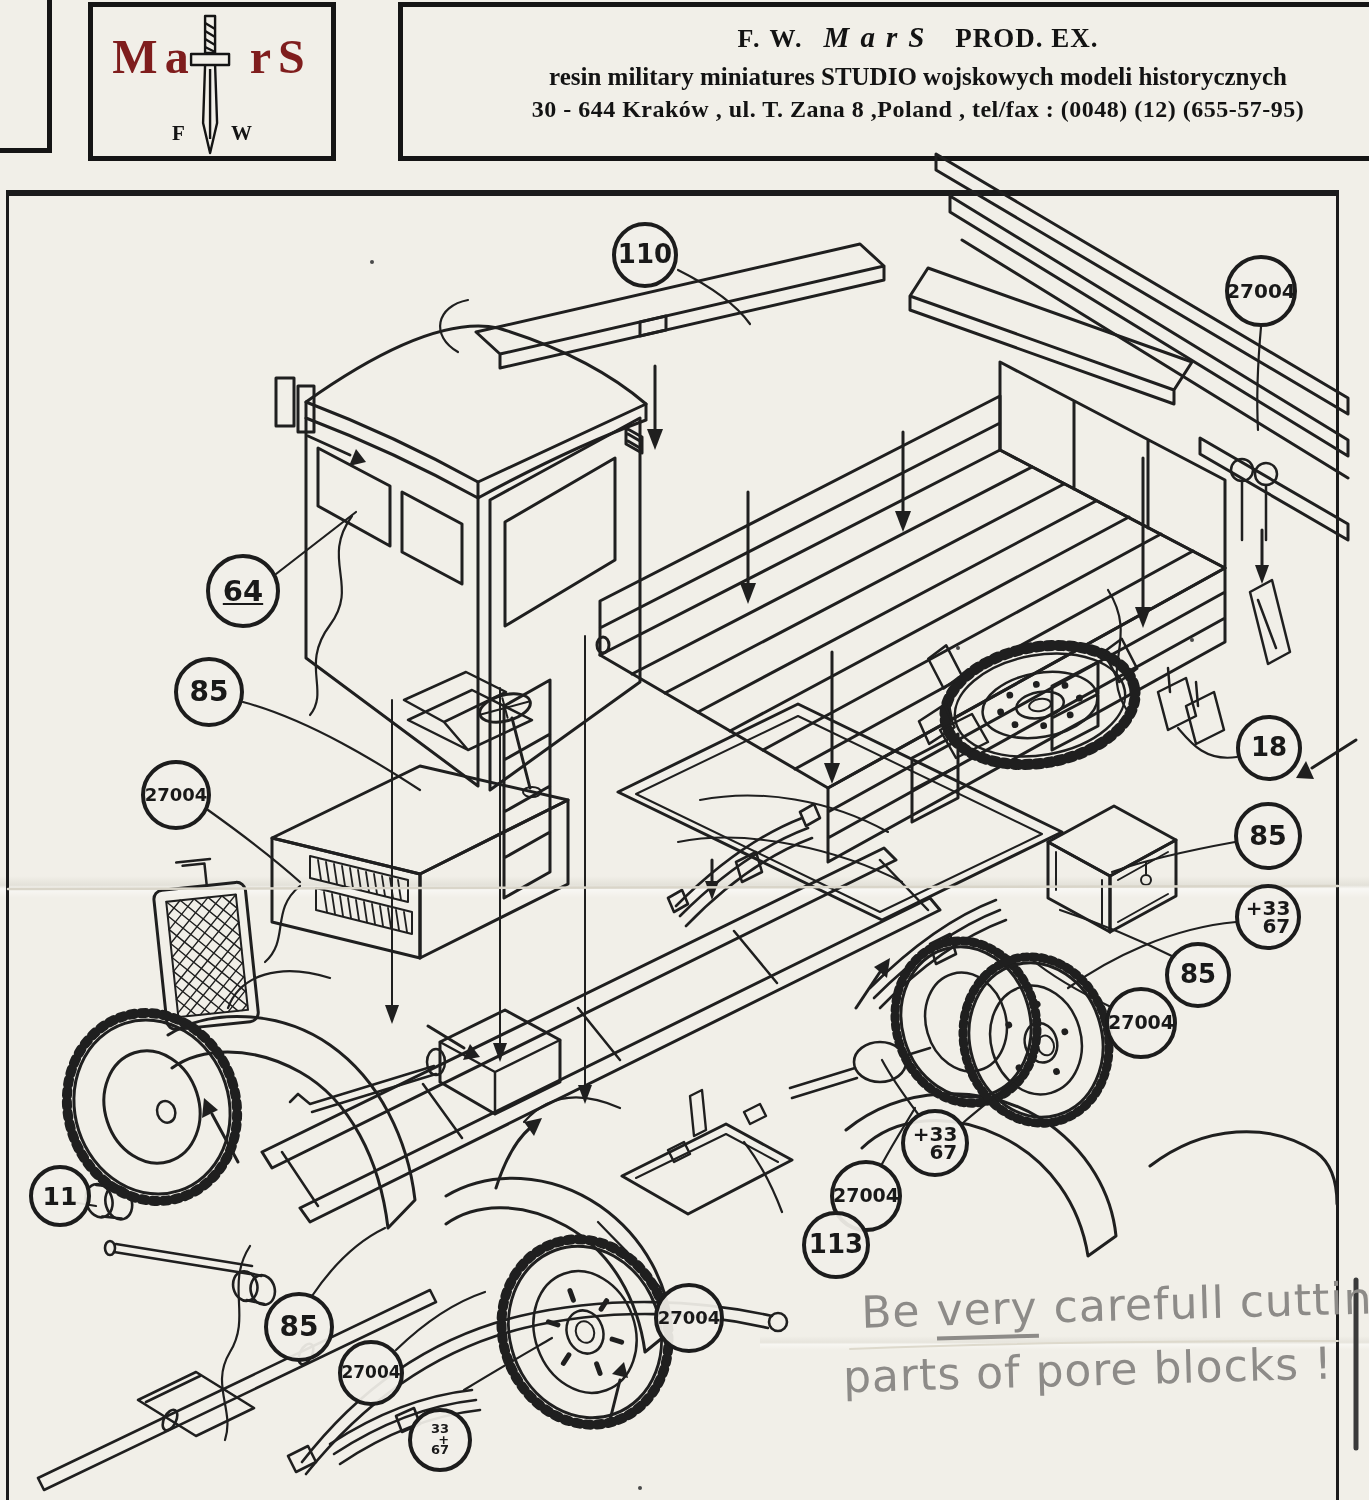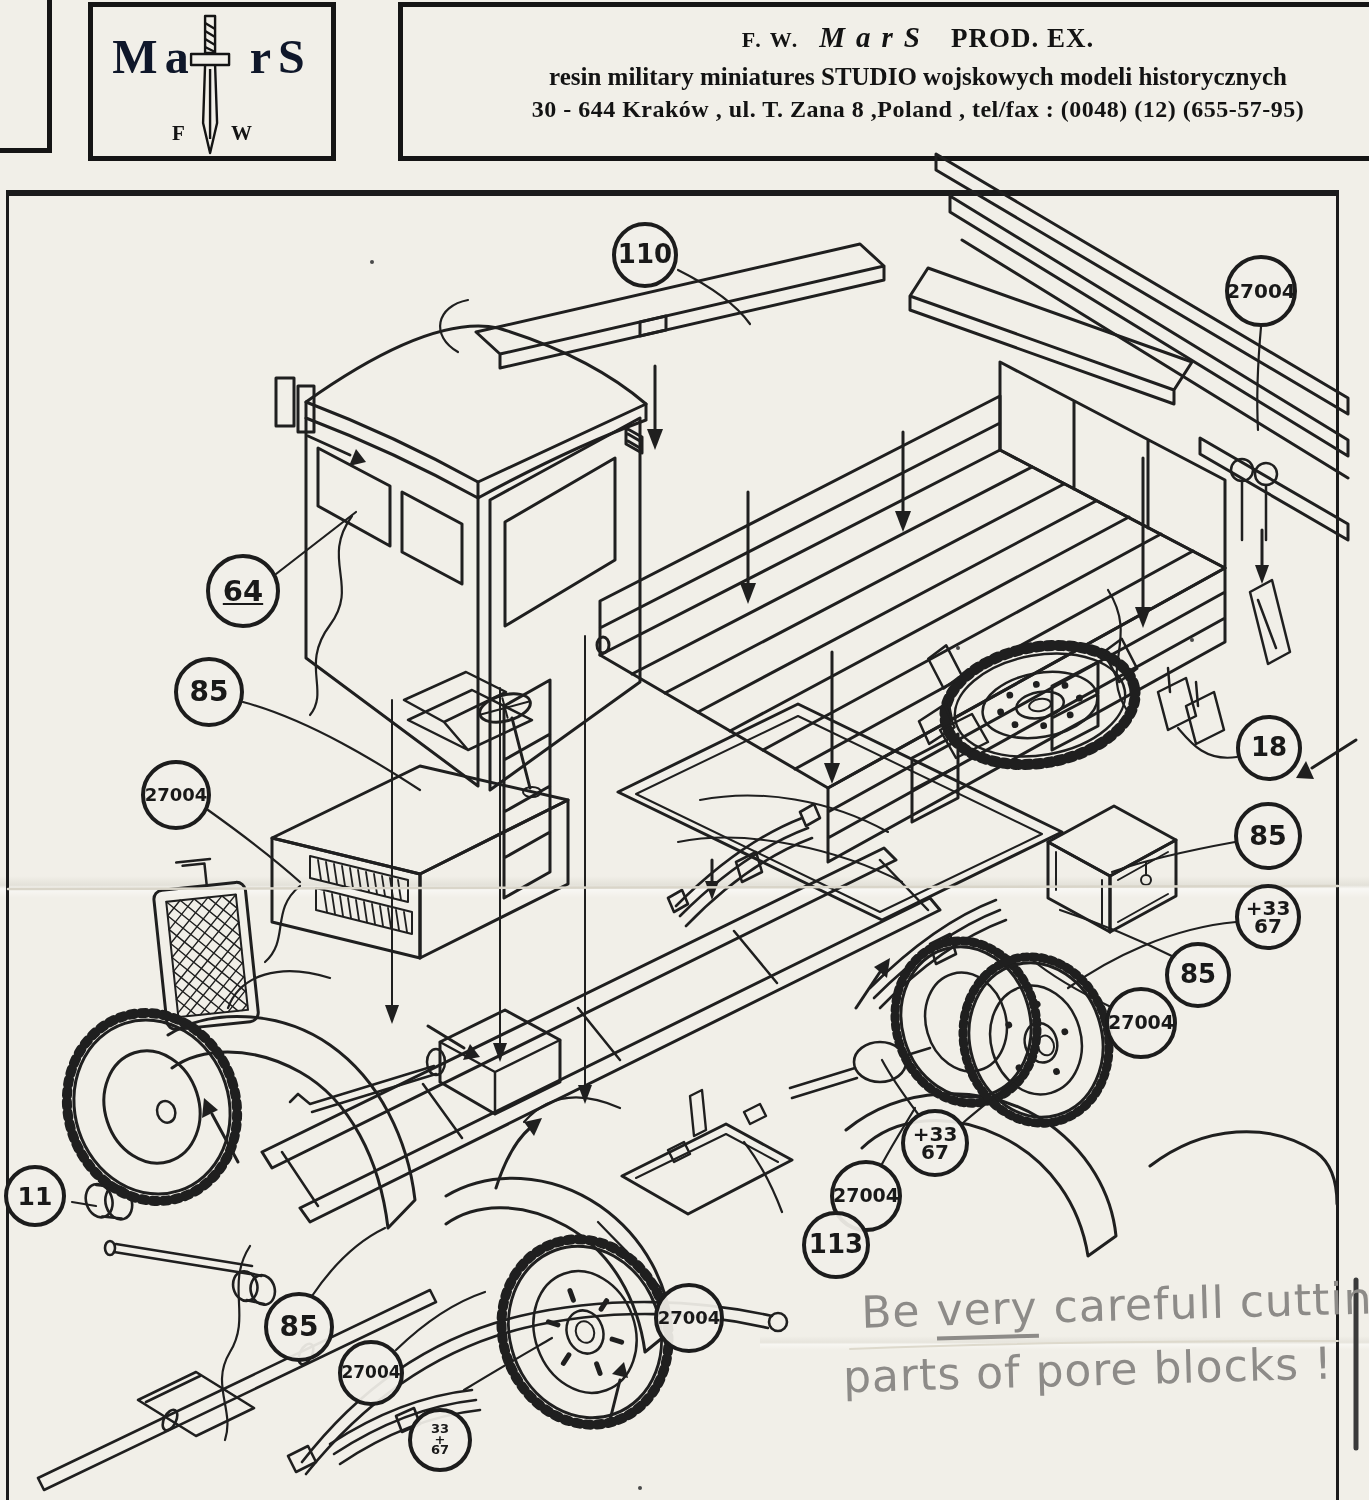--- a/index.html
+++ b/index.html
@@ -5,39 +5,39 @@
   html,body{margin:0;padding:0;}
   body{width:1369px;height:1500px;overflow:hidden;position:relative;
        background:#f1efe8;font-family:"Liberation Serif","DejaVu Serif",serif;}
   .page{position:absolute;inset:0;}
   
   .box{position:absolute;border:5px solid #151515;box-sizing:border-box;background:transparent;}
   .partial-left-box{left:-34px;top:-22px;width:86px;height:175px;}
   .logo-box{left:88px;top:2px;width:248px;height:159px;}
   .logo-inner{position:relative;width:100%;height:100%;}
   .logo-letters{position:absolute;top:22px;left:0;width:100%;display:flex;justify-content:center;gap:54px;
-      font-weight:bold;font-size:48px;letter-spacing:7px;color:#0f172a;}
+      font-weight:bold;font-size:48px;letter-spacing:7px;color:#7f1d1d;}
   .sword{position:absolute;left:50%;top:6px;transform:translateX(-54%);}
   .logo-fw{position:absolute;bottom:10px;left:0;width:100%;display:flex;justify-content:center;gap:46px;
       font-weight:bold;font-size:21px;color:#141414;}
   .header-box{left:398px;top:2px;width:1040px;height:159px;padding-top:14px;}
   .hline1{display:flex;justify-content:center;align-items:baseline;gap:20px;color:#131313;}
-  .hprefix{font-weight:bold;font-size:22px;letter-spacing:2px;}
+  .hprefix{font-weight:bold;font-size:26px;letter-spacing:2px;}
   .hbrand{font-weight:bold;font-size:29px;letter-spacing:11px;font-style:italic;}
   .hsuffix{font-weight:bold;font-size:27px;letter-spacing:1px;}
   .hline2{text-align:center;font-weight:bold;font-size:25px;margin-top:9px;color:#131313;}
   .hline3{text-align:center;font-weight:bold;font-size:24px;margin-top:5px;color:#131313;letter-spacing:0.5px;}
   
   .diagram-frame{position:absolute;left:6px;top:190px;width:1333px;height:1310px;box-sizing:border-box;
       border-top:6px solid #1b1b1b;border-left:3px solid #1b1b1b;border-right:3px solid #1b1b1b;}
   .drawing{position:absolute;left:0;top:0;z-index:1;}
   
   .callout{position:absolute;z-index:2;border:4px solid #1c1c1c;border-radius:50%;
       background:rgba(241,239,232,0.93);display:flex;align-items:center;justify-content:center;
-      text-align:center;font-family:"DejaVu Sans",sans-serif;font-weight:600;color:#191919;
+      text-align:right;font-family:"DejaVu Sans",sans-serif;font-weight:600;color:#191919;
       white-space:pre-line;line-height:0.92;box-sizing:border-box;}
   
   .crease-h{position:absolute;left:0;top:876px;width:100%;height:22px;z-index:0;
       background:linear-gradient(180deg,rgba(0,0,0,0) 0%,rgba(110,104,88,0.10) 42%,rgba(255,255,255,0.55) 58%,rgba(0,0,0,0) 100%);}
   .crease-h2{position:absolute;left:760px;top:1336px;width:609px;height:14px;z-index:0;
       background:linear-gradient(180deg,rgba(0,0,0,0) 0%,rgba(110,104,88,0.08) 45%,rgba(255,255,255,0.45) 60%,rgba(0,0,0,0) 100%);}
   
   .note{position:absolute;left:862px;top:1278px;width:620px;z-index:2;transform:rotate(-1.6deg);
       font-family:"DejaVu Sans",sans-serif;color:#8d8b88;font-size:44px;font-weight:500;letter-spacing:1px;}
   .note .w{display:inline-block;margin-right:16px;}
@@ -428,21 +428,21 @@
   <div class="callout" style="left:1234px;top:802px;width:68px;height:68px;font-size:27px;">85</div>
   <div class="callout" style="left:1235px;top:884px;width:66px;height:66px;font-size:20px;">+33
 67</div>
   <div class="callout" style="left:1165px;top:942px;width:66px;height:66px;font-size:26px;">85</div>
   <div class="callout" style="left:1105px;top:987px;width:72px;height:72px;font-size:19px;">27004</div>
   <div class="callout" style="left:901px;top:1109px;width:68px;height:68px;font-size:20px;">+33
 67</div>
   <div class="callout" style="left:830px;top:1160px;width:72px;height:72px;font-size:19px;">27004</div>
   <div class="callout" style="left:758px;top:1211px;width:68px;height:68px;font-size:26px;margin-left:44px;">113</div>
   <div class="callout" style="left:654px;top:1283px;width:70px;height:70px;font-size:18px;">27004</div>
-  <div class="callout" style="left:4px;top:1165px;width:62px;height:62px;font-size:25px;">11</div>
+  <div class="callout" style="left:29px;top:1165px;width:62px;height:62px;font-size:25px;">11</div>
   <div class="callout" style="left:264px;top:1292px;width:70px;height:70px;font-size:28px;">85</div>
   <div class="callout" style="left:338px;top:1340px;width:66px;height:66px;font-size:17px;">27004</div>
   <div class="callout" style="left:408px;top:1408px;width:64px;height:64px;font-size:13px;line-height:0.82;">33
 +
 67</div>
 
   <div class="note">
     <div class="note-line1">
       <span class="w">Be</span><span class="w u">very</span><span class="w">carefull cutting</span>
     </div>

